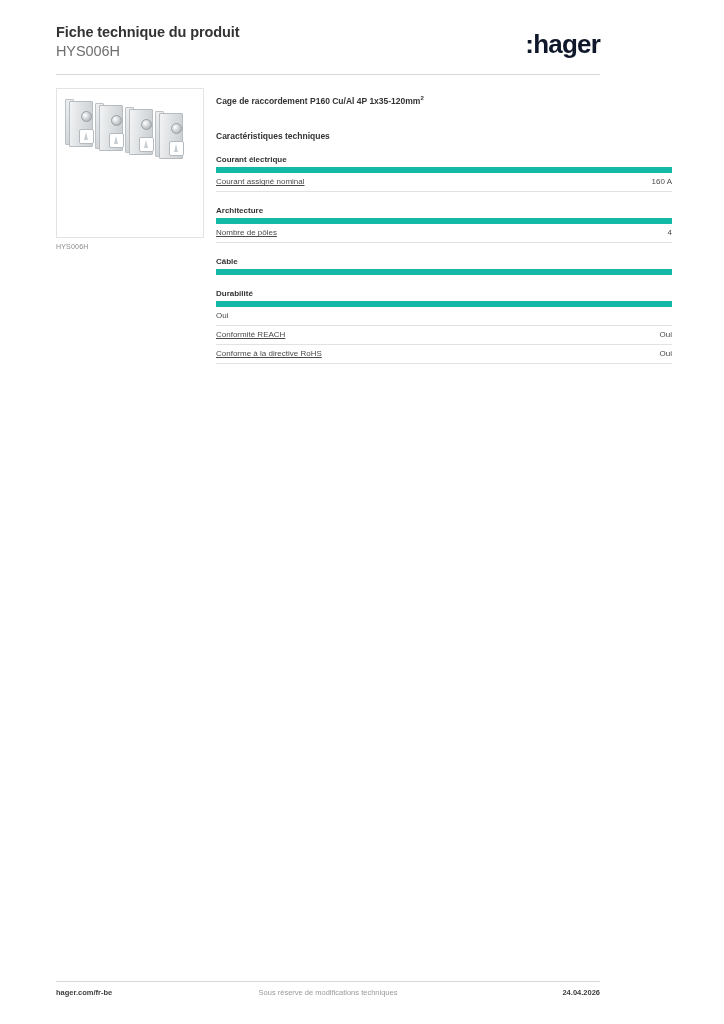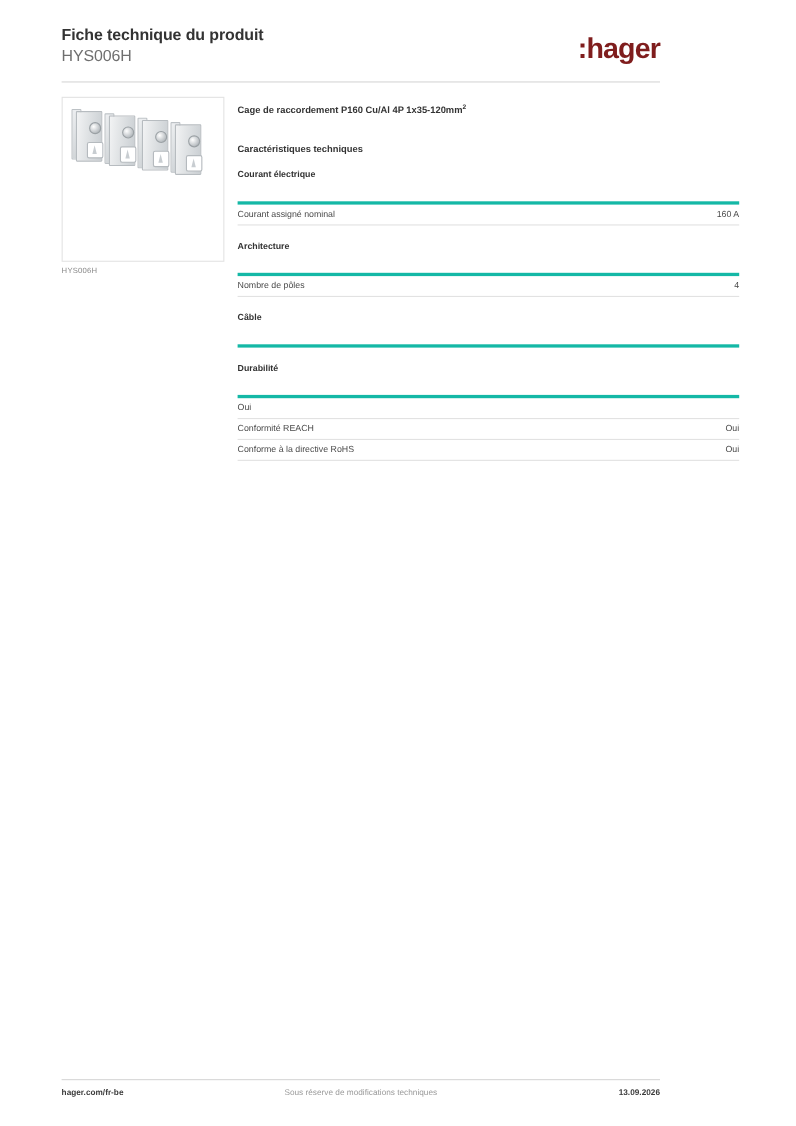--- a/index.html
+++ b/index.html
@@ -42,21 +42,21 @@
     color: #6f6f6f;
     line-height: 19px;
     letter-spacing: -0.1px;
   }
   .logo {
     position: absolute;
     right: 0;
     top: 8px;
     font-size: 26px;
     font-weight: bold;
-    color: #7f1d1d;
+    color: #0f172a;
     letter-spacing: -0.8px;
     line-height: 28px;
   }
   .header-rule {
     position: absolute;
     left: 56px;
     right: 52px;
     top: 74px;
     height: 1px;
     background: #d6d6d6;
@@ -170,36 +170,37 @@
     color: #333333;
     margin-bottom: 14px;
   }
   .group {
     margin-bottom: 2px;
   }
   .group-title {
     font-size: 8px;
     font-weight: bold;
     color: #333333;
-    padding-bottom: 20px;
-    border-bottom: 3px solid #14b8a6;
+    padding-bottom: 3px;
+    border-bottom: 6px solid #14b8a6;
   }
   .row {
     display: flex;
     justify-content: space-between;
     align-items: flex-start;
     font-size: 8px;
     color: #4a4a4a;
     padding: 3.5px 0 3.5px 0;
     border-bottom: 1px solid #e2e2e2;
     line-height: 11px;
   }
   .row .label {
     flex: 1 1 auto;
     padding-right: 12px;
+    text-decoration: underline;
   }
   .row .value {
     flex: 0 0 auto;
     text-align: center;
     white-space: pre-line;
   }
   .group-spacer {
     height: 12px;
   }
 
@@ -332,16 +333,16 @@
         <span class="label">Conforme à la directive RoHS</span>
         <span class="value">Oui</span>
       </div>
     </div>
   </div>
 
   <div class="footer-rule"></div>
   <div class="footer">
     <span class="footer-left">hager.com/fr-be</span>
     <span class="footer-center">Sous réserve de modifications techniques</span>
-    <span class="footer-right">13.09.2026</span>
+    <span class="footer-right">24.04.2026</span>
   </div>
 
 </div>
 
 </body></html>

